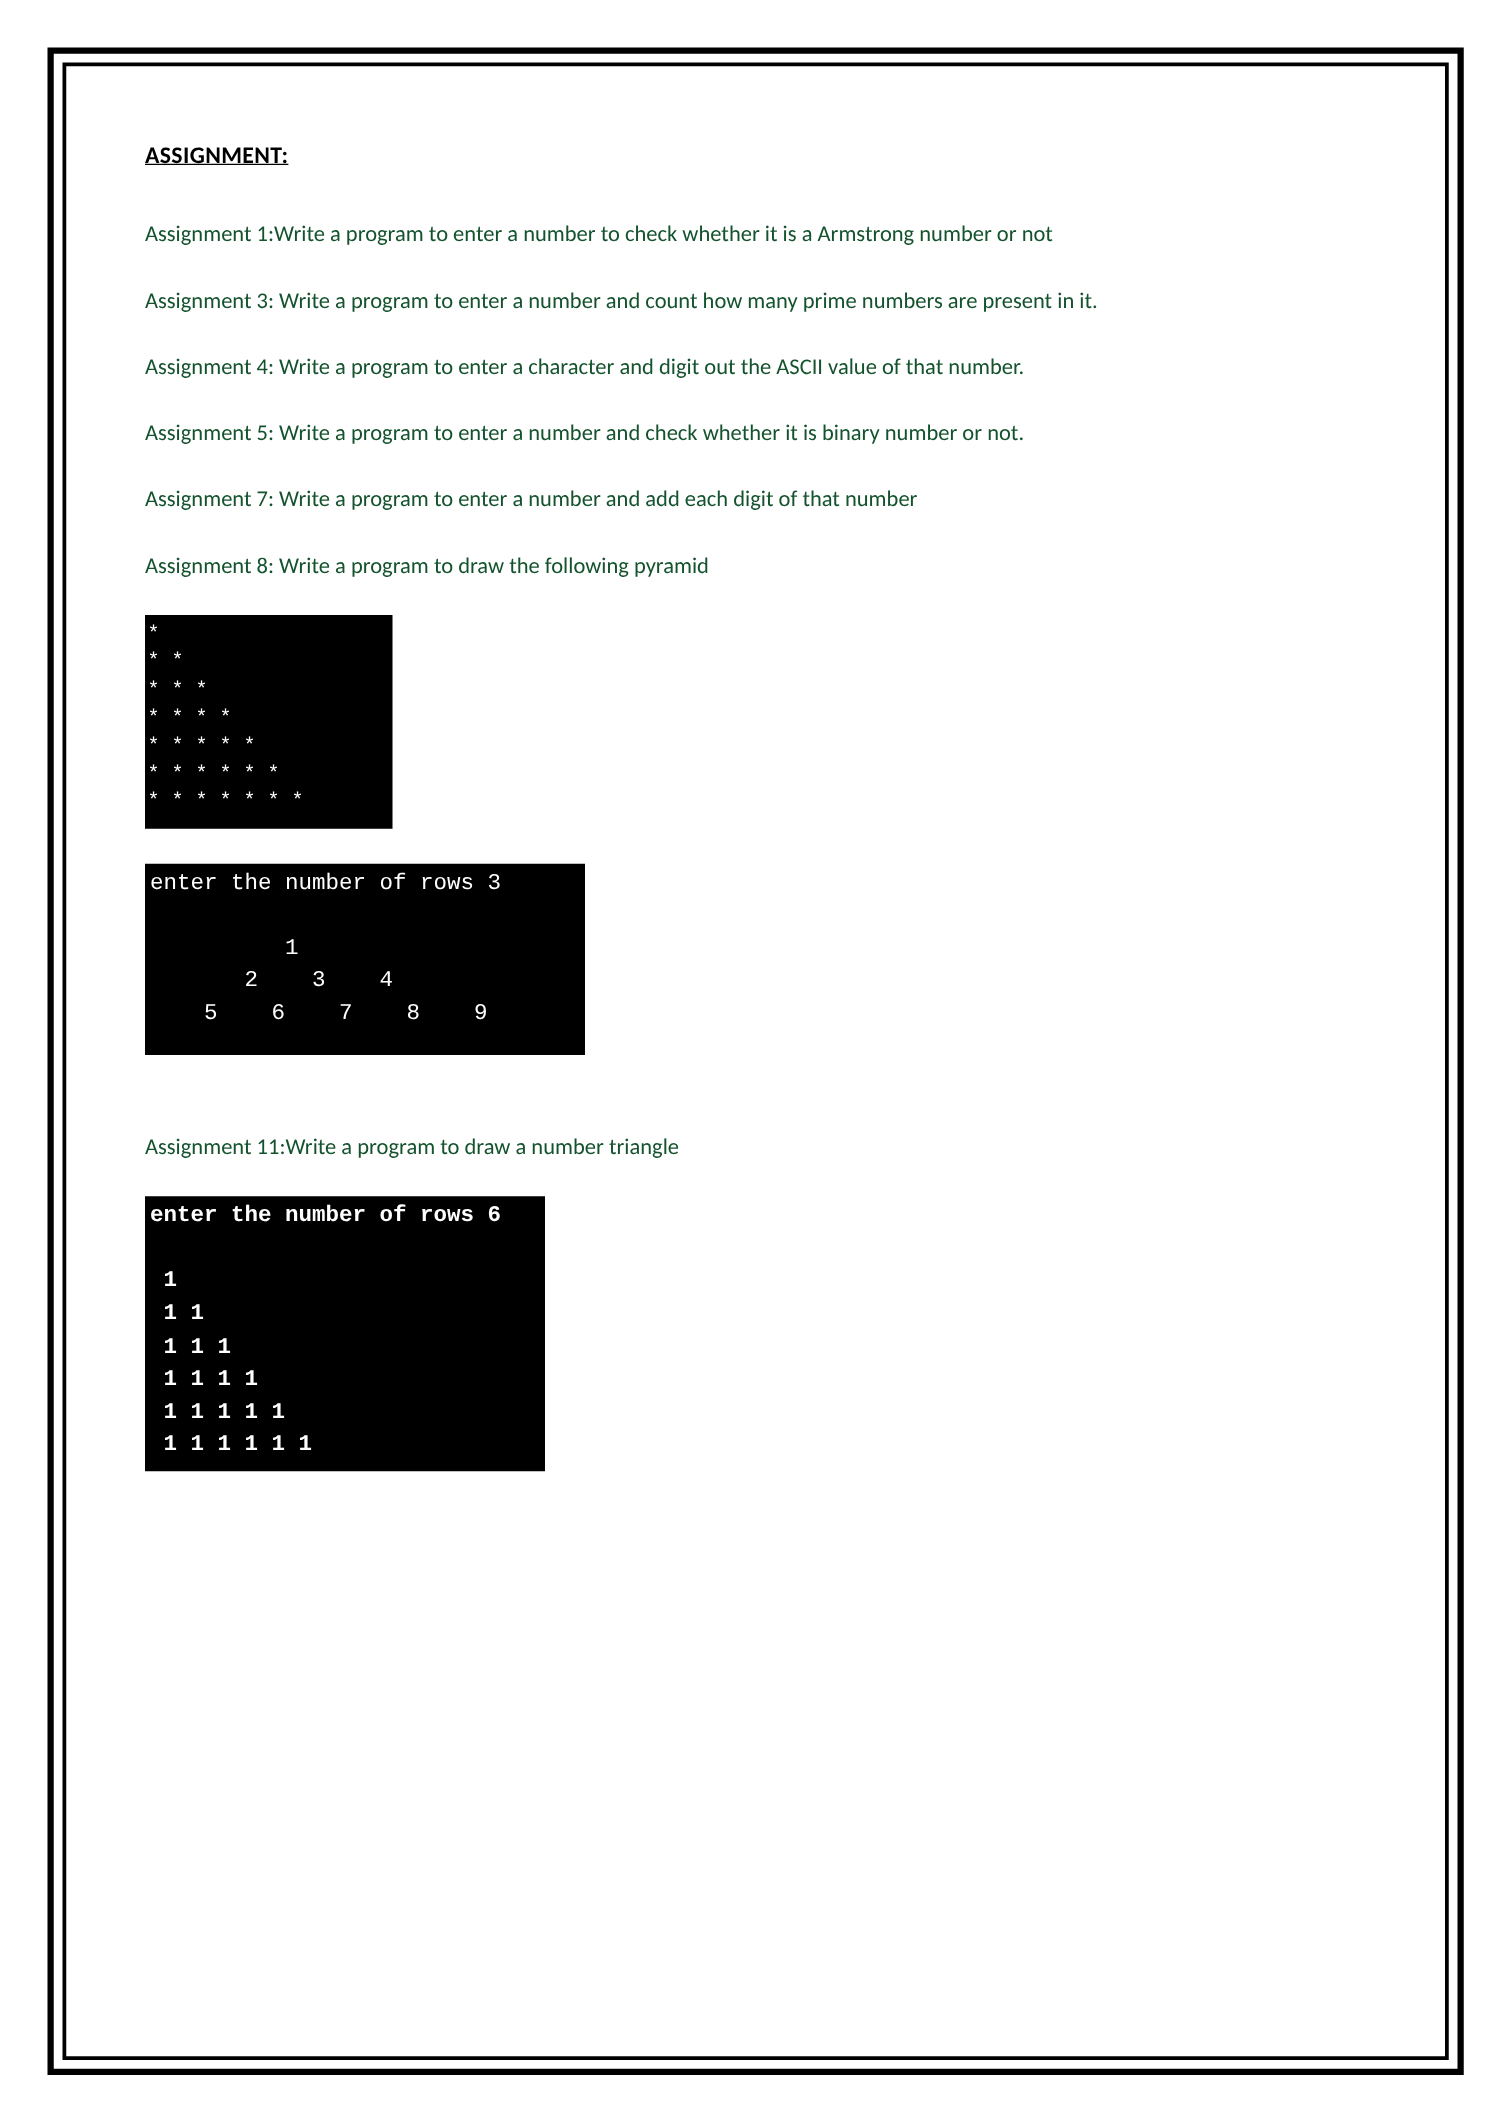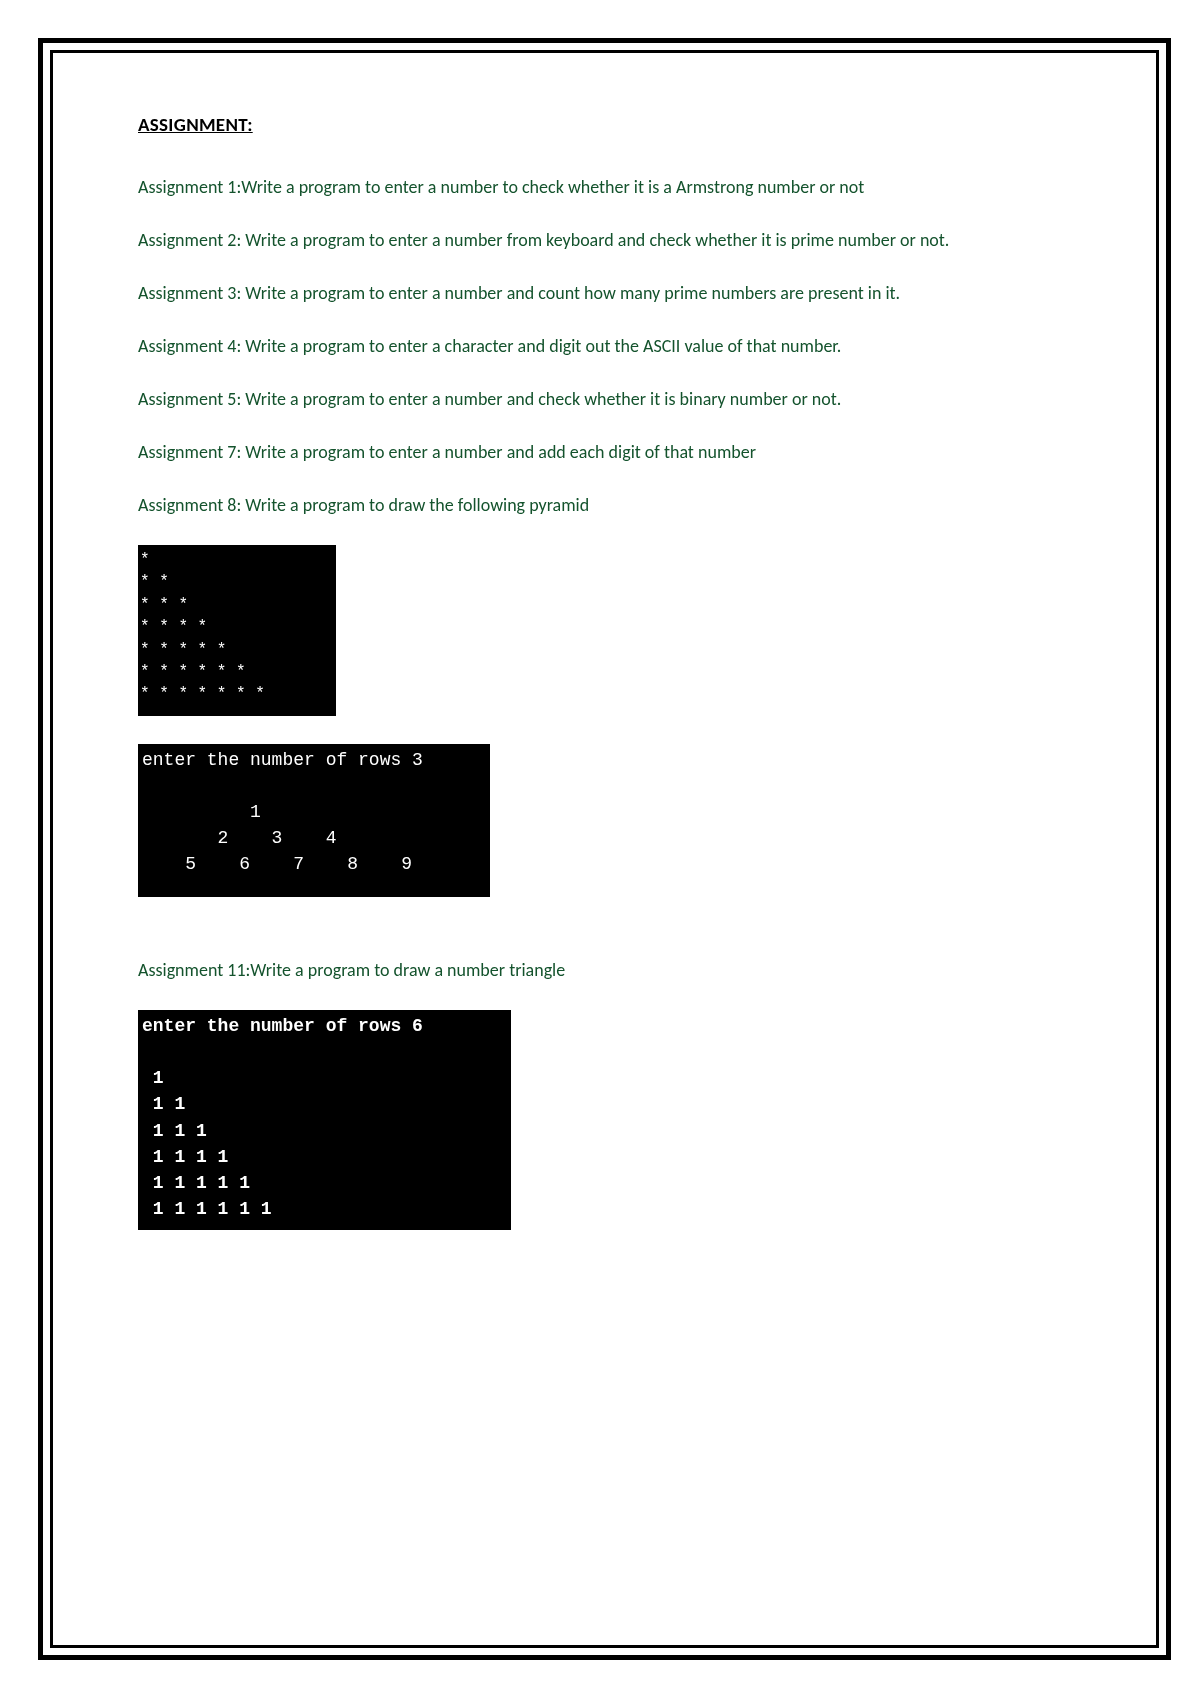--- a/index.html
+++ b/index.html
@@ -26,21 +26,21 @@
       position: absolute;
       top: 50px;
       left: 50px;
       right: 41px;
       bottom: 50px;
       border: 3px solid #000;
     }
     .content {
       position: absolute;
       top: 113px;
-      left: 138px;
+      left: 116px;
       right: 127px;
     }
     .heading {
       font-size: 19px;
       font-weight: bold;
       text-decoration: underline;
       margin-bottom: 38px;
       letter-spacing: 0.3px;
     }
     .assignment-text {
@@ -71,37 +71,36 @@
       line-height: 1.45;
       white-space: pre;
     }
     .code-block-3 {
       background: #000;
       color: #fff;
       font-family: 'Courier New', monospace;
       font-size: 18px;
       padding: 3px 4px 8px 4px;
       margin-bottom: 28px;
-      width: 373px;
+      width: 320px;
       line-height: 1.45;
       white-space: pre;
       font-weight: bold;
     }
   </style>
 </head>
 <body>
 
 <div class="outer-border"></div>
 <div class="inner-border"></div>
 
 <div class="content">
   <div class="heading">ASSIGNMENT:</div>
 
   <div class="assignment-text">Assignment 1:Write a program to enter a number to check whether it is a Armstrong number or not</div>
-  <div class="assignment-text">Assignment 2: Write a program to enter a number from keyboard and check whether it is prime number or not.</div>
   <div class="assignment-text">Assignment 3: Write a program to enter a number and count how many prime numbers are present in it.</div>
   <div class="assignment-text">Assignment 4: Write a program to enter a character and digit out the ASCII value of that number.</div>
   <div class="assignment-text">Assignment 5: Write a program to enter a number and check whether it is binary number or not.</div>
   <div class="assignment-text">Assignment 7: Write a program to enter a number and add each digit of that number</div>
   <div class="assignment-text">Assignment 8: Write a program to draw the following pyramid</div>
 
   <div class="code-block-1">*
 * *
 * * *
 * * * *

